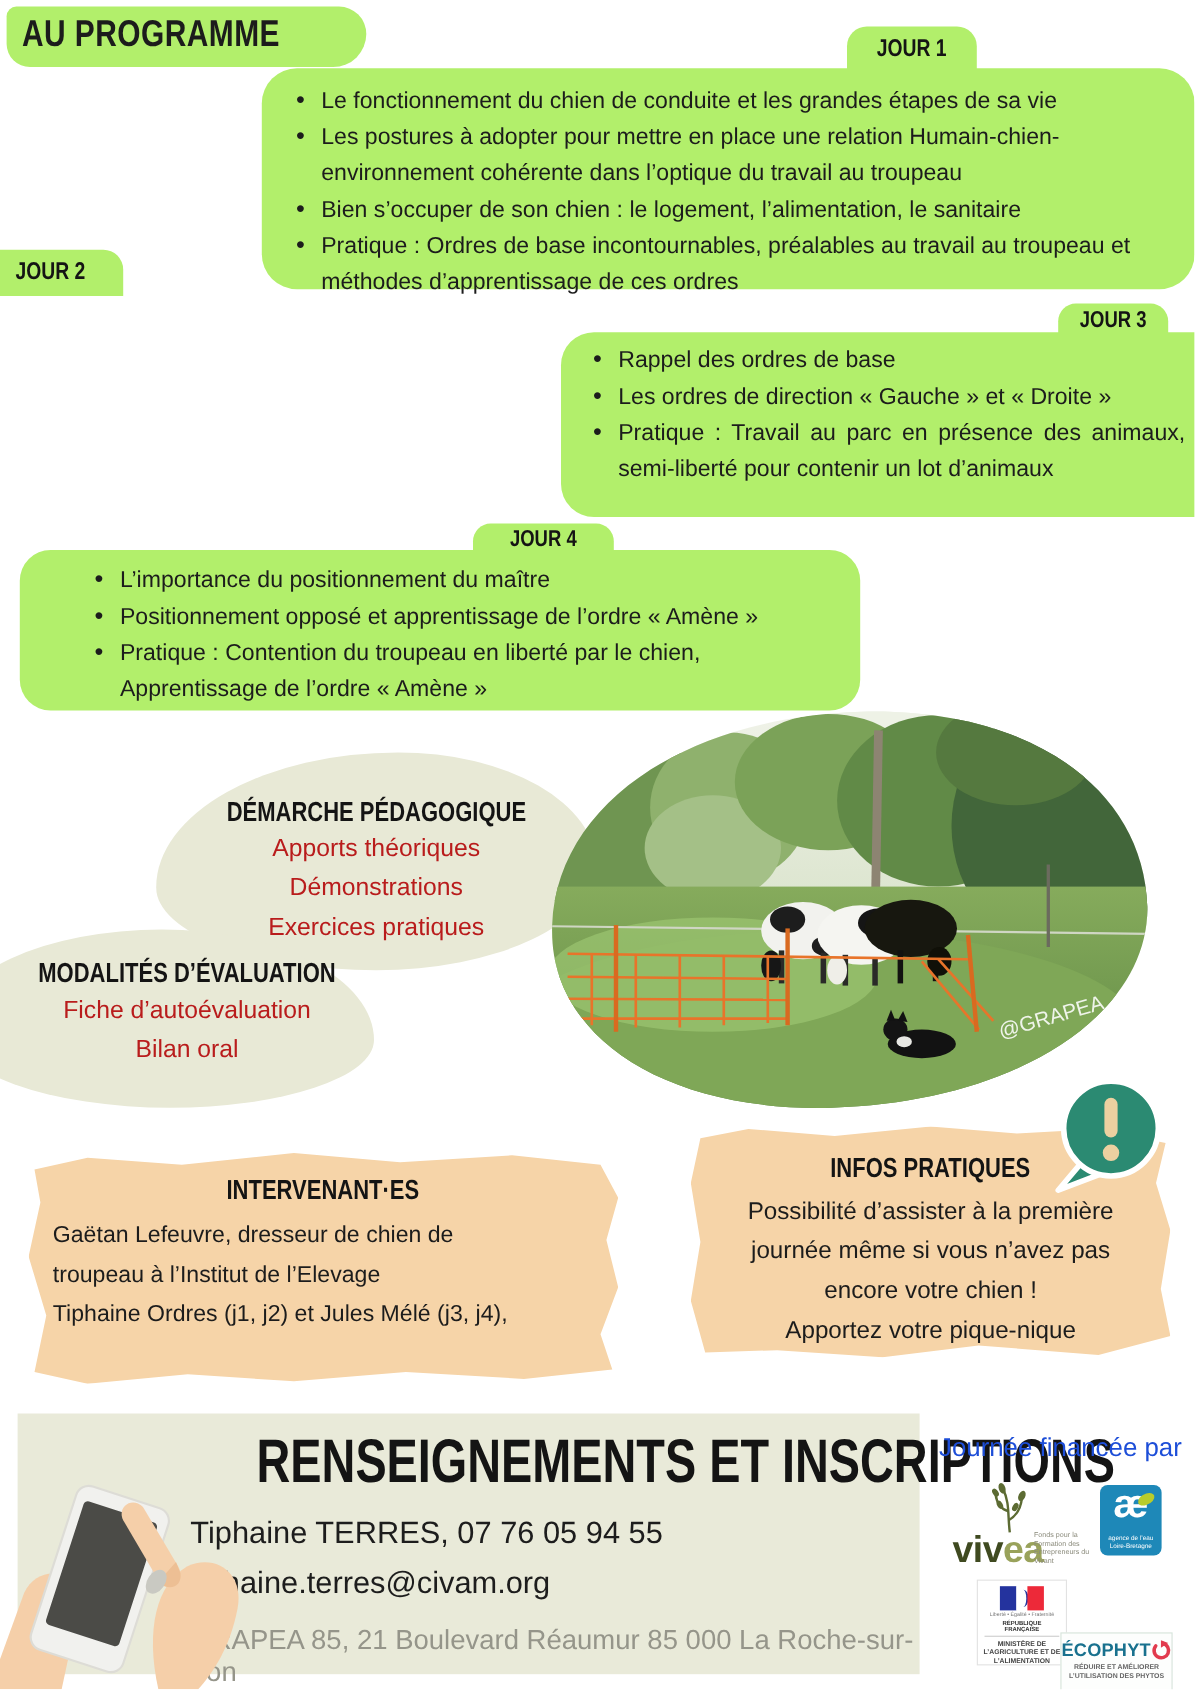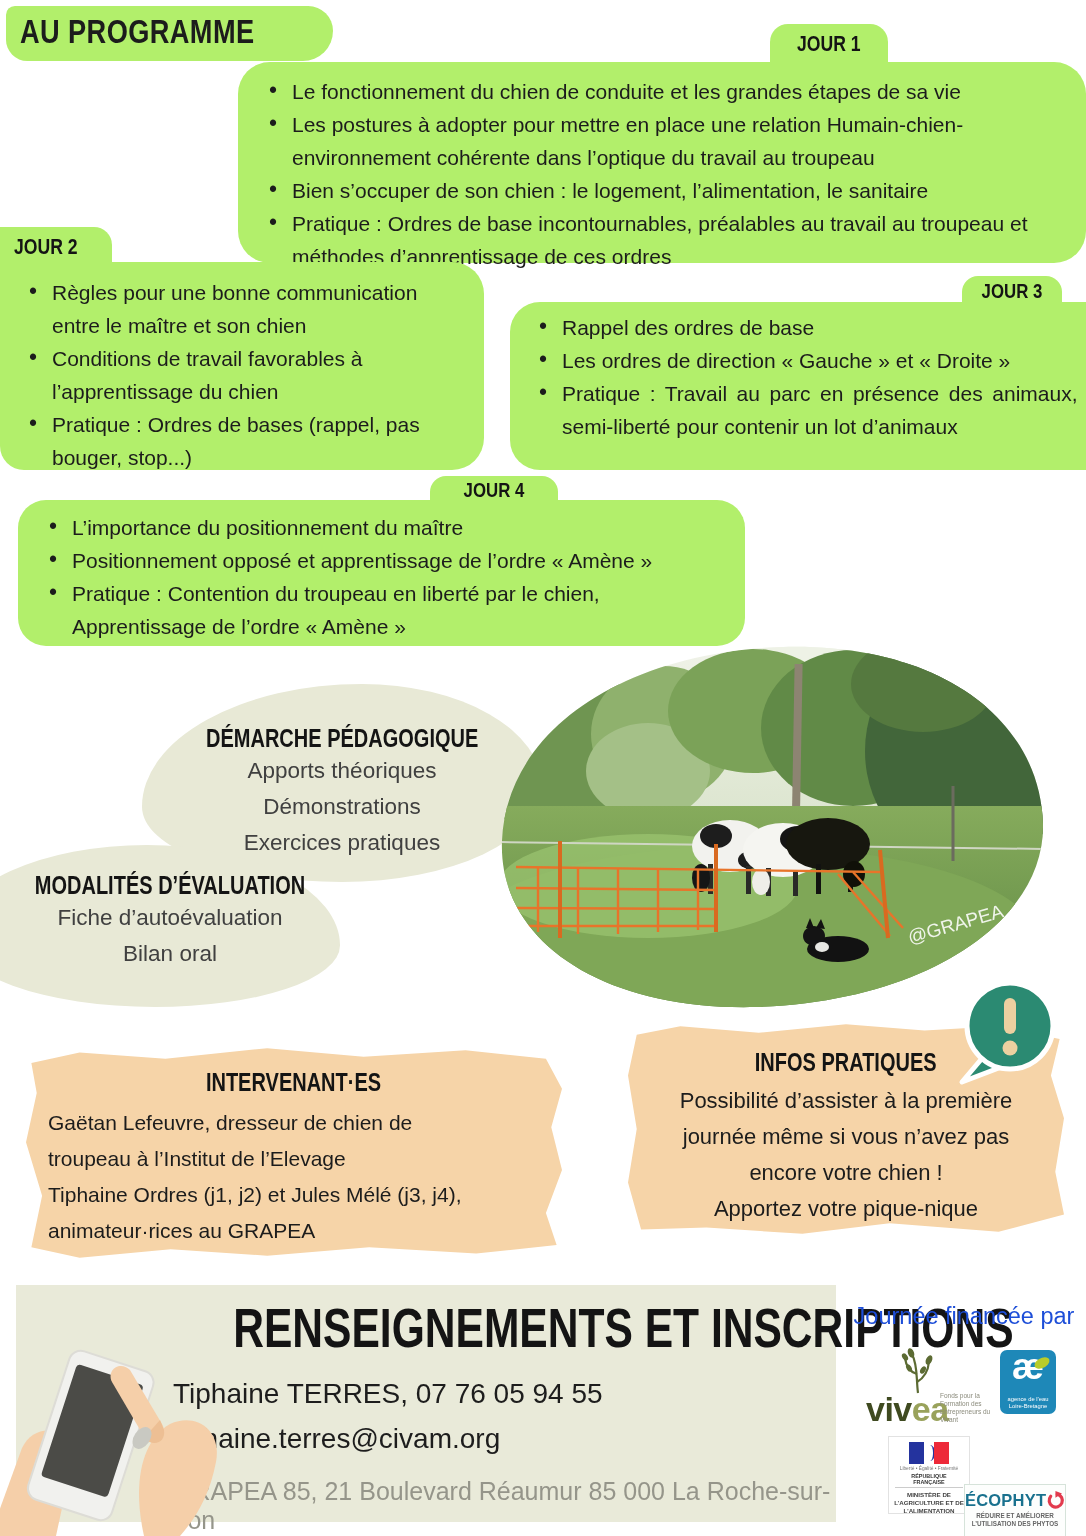--- a/index.html
+++ b/index.html
@@ -22,32 +22,32 @@
   #day1-box ul{padding:13px 14px 0 26px;}
   #day1-tab{left:770px;top:24px;width:118px;height:38px;}
   #day2-tab{left:0;top:227px;width:98px;height:35px;border-radius:0 18px 0 0;text-align:left;padding-left:14px;}
   #day2-box{left:0;top:262px;width:484px;height:208px;border-radius:0 32px 32px 24px;}
   #day2-box ul{padding:14px 18px 0 24px;}
   #day3-tab{left:962px;top:276px;width:100px;height:26px;border-radius:16px 16px 0 0;font-size:21px;padding-top:2px;}
   #day3-box{left:510px;top:302px;width:688px;height:168px;border-radius:30px;}
   #day3-box ul{padding:9px 12px 0 24px;}
   #day3-box li:nth-child(3){text-align:justify;}
   #day4-tab{left:430px;top:476px;width:128px;height:24px;font-size:21px;padding-top:1px;border-radius:16px 16px 0 0;}
-  #day4-box{left:18px;top:500px;width:727px;height:146px;border-radius:28px;}
+  #day4-box{left:18px;top:500px;width:727px;height:146px;border-radius:28px;padding-left:37px;}
   #day4-box ul{padding:11px 12px 0 26px;}
 
   
   .blob{position:absolute;background:#e8e9d6;}
   #pedagogy-blob{left:142px;top:684px;width:400px;height:198px;
      border-radius:55% 45% 50% 50% / 62% 52% 48% 38%;padding-top:0;}
   #evaluation-blob{left:-46px;top:845px;width:386px;height:162px;
      border-radius:50% 50% 48% 52% / 55% 62% 38% 45%;}
   .blob-inner{position:absolute;left:0;right:0;text-align:center;}
   .blob-title{font-size:25px;font-weight:900;color:#141414;}
-  .blob-line{font-size:22.5px;line-height:36px;color:#404040;}
+  .blob-line{font-size:22.5px;line-height:36px;color:#b91c1c;}
 
   
   #photo{position:absolute;left:498px;top:636px;width:548px;height:378px;}
 
   
   .peach{position:absolute;background:#f6d4a8;}
   #intervenants-box{left:26px;top:1046px;width:536px;height:214px;
     clip-path:polygon(1% 8%,10% 3%,26% 6%,45% 1%,63% 5%,82% 2%,97% 6%,100% 20%,98% 38%,100% 58%,97% 78%,99% 93%,84% 97%,64% 94%,45% 98%,27% 95%,10% 99%,1% 94%,3% 70%,0% 45%,2% 22%);}
   #infos-box{left:628px;top:1022px;width:436px;height:214px;
     clip-path:polygon(2% 6%,12% 2%,30% 5%,50% 1%,68% 4%,85% 2%,99% 8%,97% 25%,100% 45%,98% 70%,100% 90%,85% 98%,60% 94%,40% 99%,18% 96%,3% 97%,0% 75%,2% 50%,0% 25%);}
@@ -109,27 +109,20 @@
     <ul>
       <li>Le fonctionnement du chien de conduite et les grandes étapes de sa vie</li>
       <li>Les postures à adopter pour mettre en place une relation Humain-chien-environnement cohérente dans l’optique du travail au troupeau</li>
       <li>Bien s’occuper de son chien : le logement, l’alimentation, le sanitaire</li>
       <li>Pratique : Ordres de base incontournables, préalables au travail au troupeau et méthodes d’apprentissage de ces ordres</li>
     </ul>
   </div>
 
   <div class="day-tab" id="day2-tab">
     <span class="cond-l">JOUR 2</span>
-  </div>
-  <div class="day-box" id="day2-box">
-    <ul>
-      <li>Règles pour une bonne communication entre le maître et son chien</li>
-      <li>Conditions de travail favorables à l’apprentissage du chien</li>
-      <li>Pratique : Ordres de bases (rappel, pas bouger, stop...)</li>
-    </ul>
   </div>
 
   <div class="day-tab" id="day3-tab">
     <span class="cond">JOUR 3</span>
   </div>
   <div class="day-box" id="day3-box">
     <ul>
       <li>Rappel des ordres de base</li>
       <li>Les ordres de direction « Gauche » et « Droite »</li>
       <li>Pratique : Travail au parc en présence des animaux, travail en semi-liberté pour contenir un lot d’animaux</li>
@@ -259,21 +252,20 @@
     <rect x="56" y="22" width="12" height="36" rx="6" fill="#ecd0a0"></rect>
     <circle cx="62" cy="72" r="7.5" fill="#ecd0a0"></circle>
   </svg>
 
   <div class="peach" id="intervenants-box">
     <div class="p-title"><span class="cond">INTERVENANT·ES</span></div>
     <div class="p-body-left">
       <div>Gaëtan Lefeuvre, dresseur de chien de</div>
       <div>troupeau à l’Institut de l’Elevage</div>
       <div>Tiphaine Ordres (j1, j2) et Jules Mélé (j3, j4),</div>
-      <div>animateur·rices au GRAPEA</div>
     </div>
   </div>
 
   <div id="footer-panel">
     <div id="footer-title">
       <span class="cond">RENSEIGNEMENTS ET INSCRIPTIONS</span>
     </div>
     <div id="contact-block">
       <div>Tiphaine TERRES, 07 76 05 94 55</div>
       <div>tiphaine.terres@civam.org</div>

